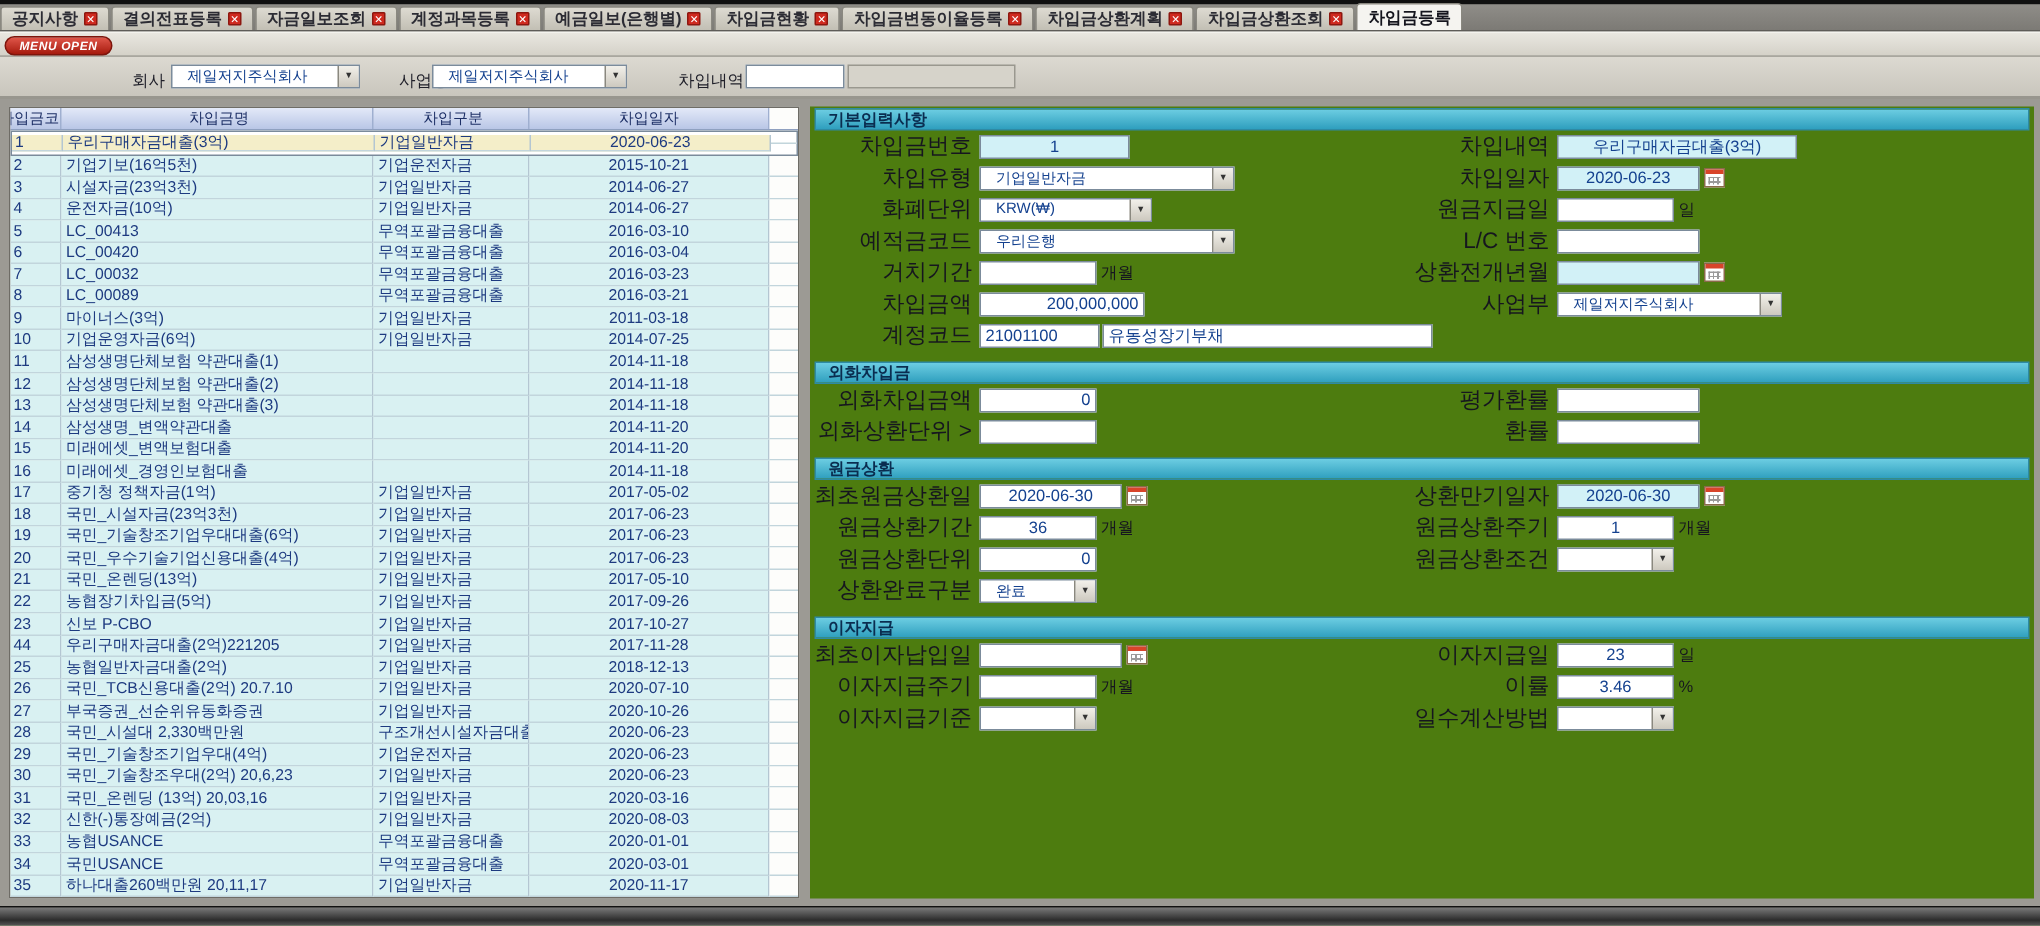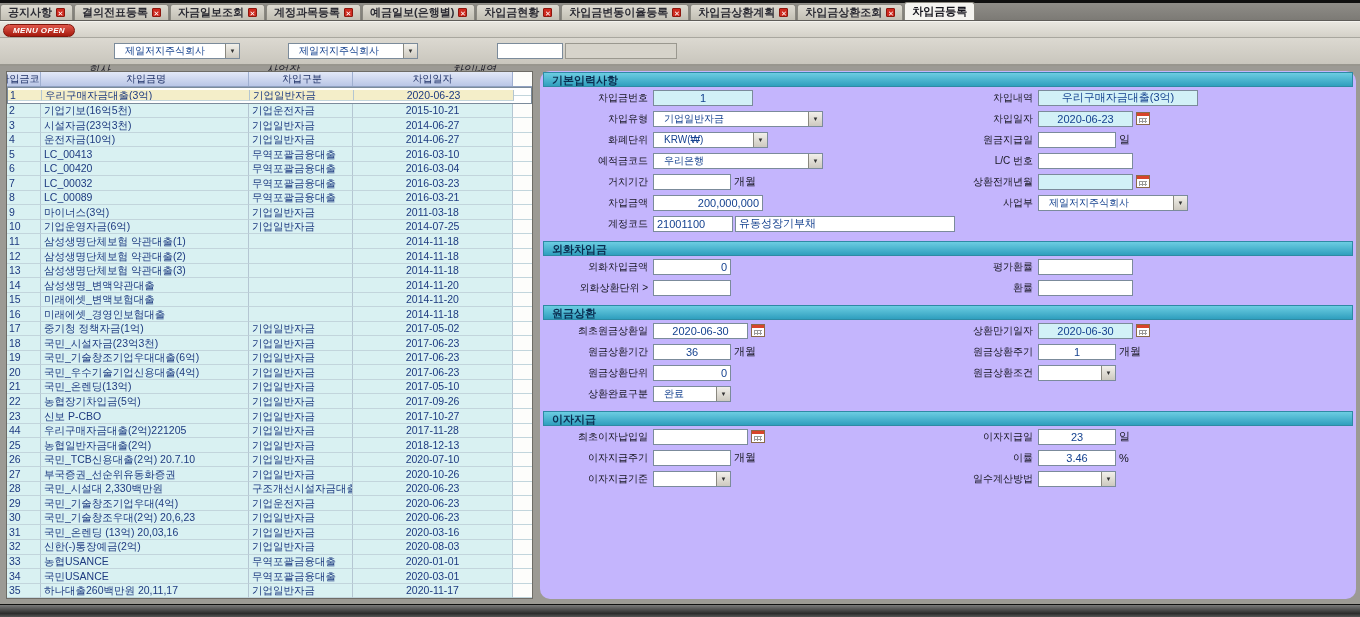--- a/index.html
+++ b/index.html
@@ -6,43 +6,43 @@
   html,body{width:1360px;height:617px;overflow:hidden;background:#7e7e7e;}
   .app{position:relative;width:1360px;height:617px;background:#9c9a94;}
   .topbar{position:absolute;left:0;top:0;width:100%;height:3px;background:#101010;}
   .tabbar{position:absolute;left:0;top:3px;width:100%;height:18px;background:linear-gradient(#8f8d88,#7c7a75);display:flex;align-items:flex-end;border-bottom:1px solid #5e5c58;font-weight:bold;}
   .tab{display:flex;align-items:center;gap:4px;height:16px;padding:0 7px;background:linear-gradient(#dedbd2,#c2bfb4);border:1px solid #8a8880;border-bottom:none;border-radius:3px 3px 0 0;margin-right:1px;font-size:11px;color:#2c2c34;white-space:nowrap;cursor:pointer;}
   .tab.active{background:#f5f4f0;height:18px;color:#15151d;}
   .tabclose{flex:0 0 9px;width:9px;height:9px;background:#cf2a1f;color:#fff;font-size:7px;line-height:9px;text-align:center;border-radius:1px;border:1px solid #8d170f;}
   .menurow{position:absolute;left:0;top:21px;width:100%;height:17px;background:linear-gradient(#e9e7e0,#d4d1c8);border-top:1px solid #f4f3ee;border-bottom:1px solid #a9a79f;}
   .menu-open{position:absolute;left:3px;top:2px;height:13px;padding:0 9px;background:linear-gradient(#e0574a,#a61a0e);border-radius:7px;color:#fff;font-size:8px;font-weight:bold;font-style:italic;line-height:12px;letter-spacing:.4px;cursor:pointer;border:1px solid #7d150c;}
   .filterrow{position:absolute;left:0;top:38px;width:100%;height:28px;background:linear-gradient(#dcd9d1,#c9c6bd);border-bottom:2px solid #98968e;font-size:11px;color:#20202a;}
-  .filterrow .flab{position:absolute;top:24px;white-space:nowrap;font-style:italic;}
+  .filterrow .flab{position:absolute;top:8px;white-space:nowrap;}
   .filterrow .sel,.filterrow .fin{position:absolute;top:5px;}
   .grid-panel{position:absolute;left:6px;top:71px;width:527px;height:528px;background:#fdfdfb;border:1px solid #6e6c66;display:flex;flex-direction:column;}
   .thead{display:flex;height:15px;background:linear-gradient(#e3e9f8,#b9c6e6);border-bottom:1px solid #8fa0c0;font-size:10px;color:#1d2f66;flex:0 0 15px;}
   .hcell{border-right:1px solid #9fafd0;display:flex;align-items:center;justify-content:center;overflow:hidden;white-space:nowrap;}
   .tbody{flex:1;display:flex;flex-direction:column;}
   .trow{display:flex;flex:1;font-size:10.5px;color:#1d3a80;cursor:pointer;min-height:0;}
   .tcell{border-right:1px solid #b4c6d2;border-bottom:1px solid #c2d5dc;background:#d9f1f2;display:flex;align-items:center;overflow:hidden;white-space:nowrap;line-height:1;}
   .c0{flex:0 0 34px;padding-left:2px;}
   .c1{flex:0 0 208px;padding-left:3px;text-align:center;}
   .c2{flex:0 0 104px;padding-left:3px;}
   .c3{flex:0 0 160px;justify-content:center;}
   .c4{flex:1 1 auto;background:#fdfdfb;border-right:none;}
   .trow.sel .c0,.trow.sel .c1,.trow.sel .c2,.trow.sel .c3{background:#f4eec9;}
-  .form-panel{position:absolute;left:540px;top:71px;right:4px;height:528px;background:#c4b5fd;padding:1px 3px;border-radius:10px;}
+  .form-panel{position:absolute;left:540px;top:71px;right:4px;height:528px;background:#4d7c0f;padding:1px 3px;}
   .fsec-title{height:15px;background:linear-gradient(#6ccde2,#2f9fbe);color:#0a2d50;font-weight:bold;font-size:11px;line-height:15px;padding-left:8px;border:1px solid #2e8aa4;margin-top:7px;}
   .fsection.first .fsec-title{margin-top:0;}
   .frow{display:flex;height:21px;align-items:center;}
   .fhalf{display:flex;align-items:center;}
   .fhalf.lft{flex:0 0 400px;}
   .fhalf.lft .flabel{width:110px;}
   .fhalf.rgt .flabel{width:95px;}
-  .flabel{text-align:right;font-size:10px;color:#16161f;padding-right:5px;white-space:nowrap;flex:0 0 auto;}
+  .flabel{text-align:right;font-size:15px;color:#16161f;padding-right:5px;white-space:nowrap;flex:0 0 auto;}
   .fin{height:16px;border:1px solid #7b8b9b;background:#fff;font-size:11px;color:#14418f;padding:0 3px;outline:none;}
   .fin.hl{background:#d2f1f7;}
   .fin.gray{background:#d6d3ca;border:1px solid #9a988f;}
   .sel{height:16px;border:1px solid #7b8b9b;background:#fff;display:inline-flex;align-items:center;cursor:pointer;}
   .selval{flex:1;font-size:10px;color:#14418f;padding-left:10px;white-space:nowrap;overflow:hidden;}
   .selarr{flex:0 0 14px;height:14px;background:linear-gradient(#f2f0ea,#cdc9bf);border-left:1px solid #8a887f;font-size:6px;color:#333;display:flex;align-items:center;justify-content:center;}
   .cal{flex:0 0 14px;width:14px;height:13px;margin-left:3px;position:relative;background:#fefefe;border:1px solid #8a6a4a;display:inline-block;cursor:pointer;}
   .cal::before{content:"";position:absolute;left:0;right:0;top:0;height:3px;background:#d8442a;}
   .cal::after{content:"";position:absolute;left:2px;top:5px;width:8px;height:5px;
     background:repeating-linear-gradient(90deg,#9a9a9a 0 1px,transparent 1px 3px),repeating-linear-gradient(#9a9a9a 0 1px,transparent 1px 3px);}

